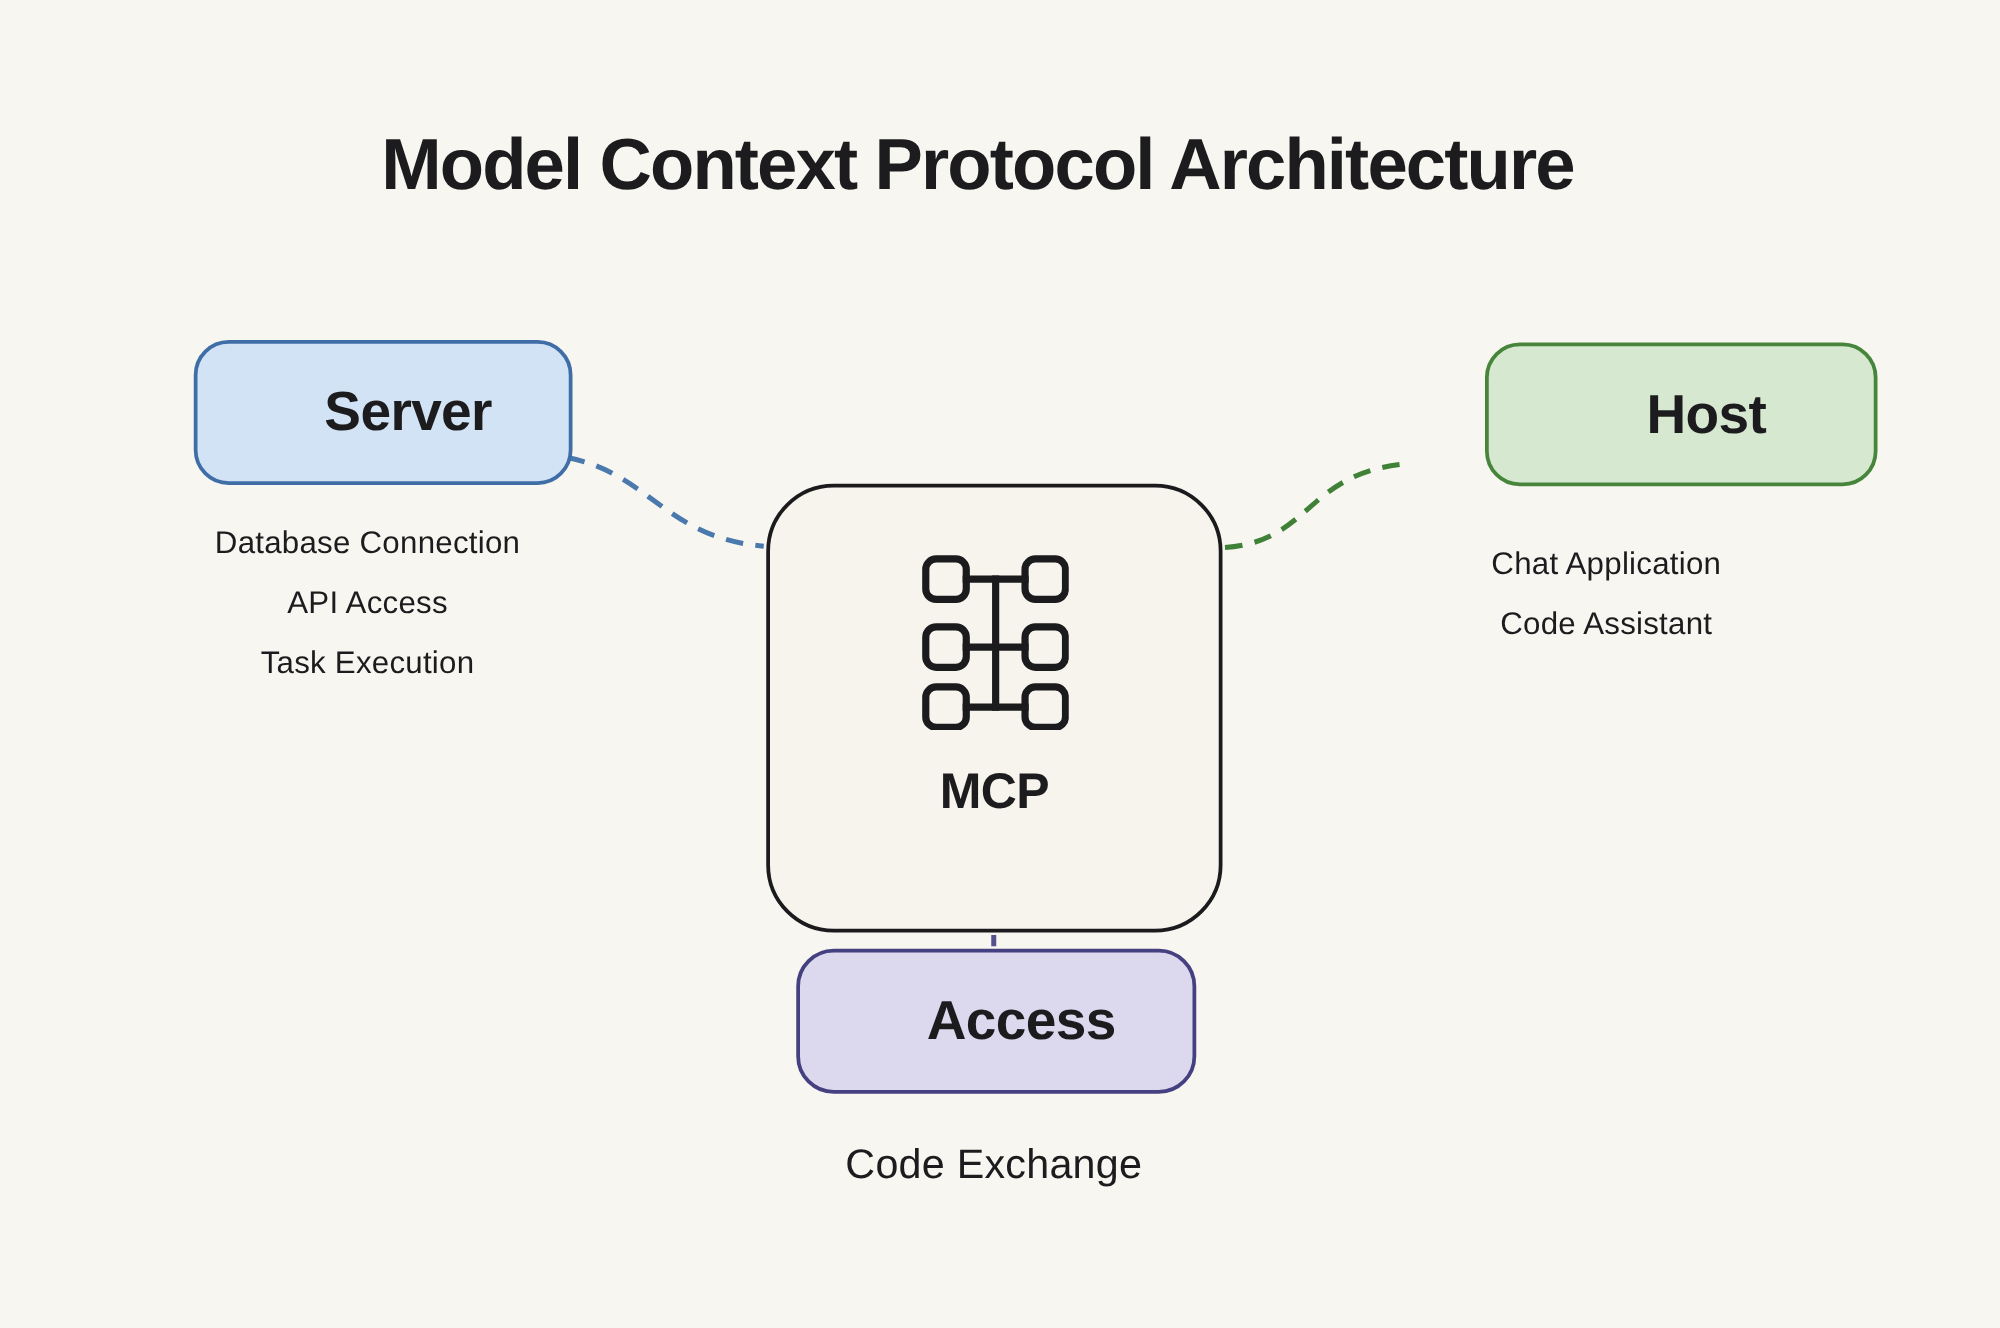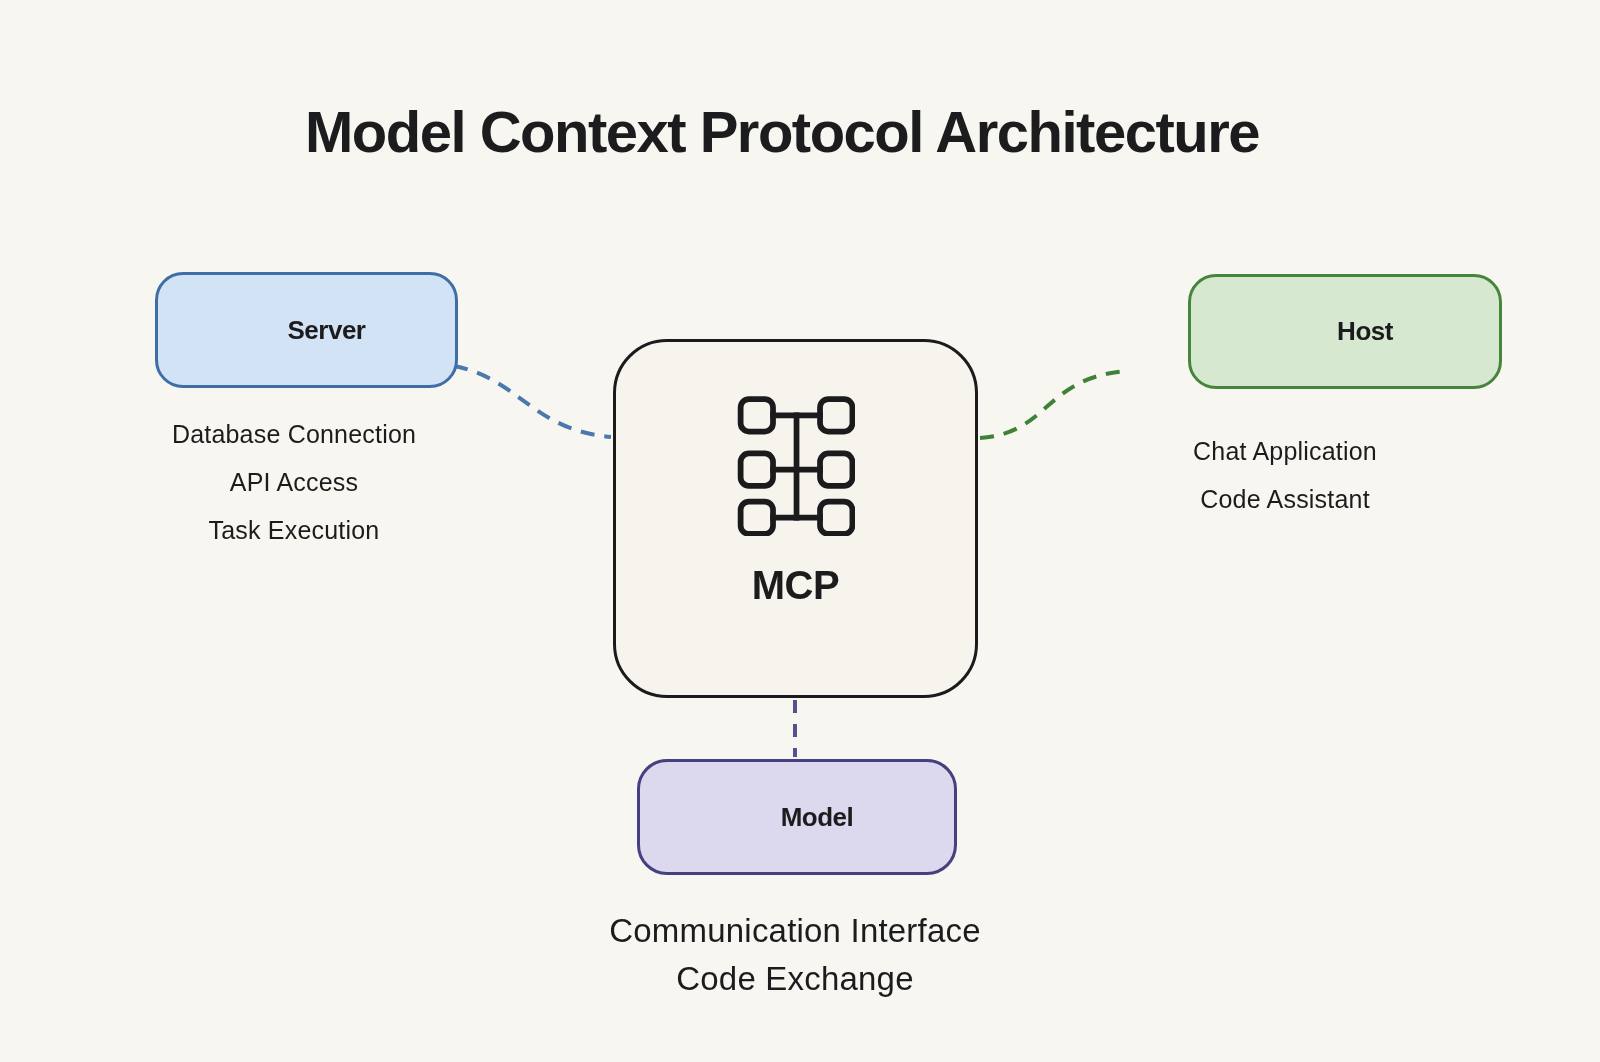--- a/index.html
+++ b/index.html
@@ -17,21 +17,21 @@
     font-size:58px;font-weight:700;letter-spacing:-1.5px;
   }
   .node{
     position:absolute;
     border:3px solid;
     border-radius:28px;
     display:flex;align-items:center;justify-content:center;
     box-sizing:border-box;
   }
   .node-label{
-    font-size:26px;font-weight:700;letter-spacing:-0.5px;margin-left:40px;
+    font-size:44px;font-weight:700;letter-spacing:-0.5px;margin-left:40px;
   }
   .node-server{left:155px;top:272px;width:303px;height:116px;}
   .node-host{left:1188px;top:274px;width:314px;height:115px;}
   .node-client{left:637px;top:759px;width:320px;height:116px;border-radius:30px;}
   .node-mcp{
     left:613px;top:339px;width:365px;height:359px;
     border-radius:54px;
     flex-direction:column;justify-content:flex-start;
   }
   .mcp-icon{margin-top:54px;}
@@ -69,21 +69,21 @@
 
   <div class="node node-server" style="background-color: rgb(211, 227, 246); border-color: rgb(63, 110, 166);">
     <span class="node-label">Server</span>
   </div>
   <div class="details details-server">
     <div>Database Connection</div>
     <div>API Access</div>
     <div>Task Execution</div>
   </div>
 
-  <div class="node node-mcp" style="background-color: rgb(247, 244, 238); border-color: rgb(27, 27, 29);">
+  <div class="node node-mcp" style="background-color: rgb(247, 244, 238); border-color: rgb(27, 27, 29); margin-top: 48px;">
     <svg class="mcp-icon" width="118" height="140" viewBox="-3 -3 112 134" fill="none" stroke-width="5.5" stroke-linecap="square" stroke="#1b1b1d">
       <rect x="0" y="0" width="31" height="31" rx="8"></rect>
       <rect x="0" y="52" width="31" height="31" rx="8"></rect>
       <rect x="0" y="98" width="31" height="31" rx="8"></rect>
       <rect x="76" y="0" width="31" height="31" rx="8"></rect>
       <rect x="76" y="52" width="31" height="31" rx="8"></rect>
       <rect x="76" y="98" width="31" height="31" rx="8"></rect>
       <path d="M 31 15.5 H 76"></path>
       <path d="M 31 67.5 H 76"></path>
       <path d="M 31 113.5 H 76"></path>
@@ -96,20 +96,19 @@
 
   <div class="node node-host" style="background-color: rgb(214, 232, 207); border-color: rgb(70, 133, 59);">
     <span class="node-label">Host</span>
   </div>
   <div class="details details-host">
     <div>Chat Application</div>
     <div>Code Assistant</div>
   </div>
 
   <div class="node node-client" style="background-color: rgb(220, 217, 238); border-color: rgb(69, 64, 128);">
-    <span class="node-label">Model</span>
+    <span class="node-label">Access</span>
   </div>
   <div class="details details-client">
-    <div>Communication Interface</div>
     <div>Code Exchange</div>
   </div>
 
 </div>
 
 </body></html>

